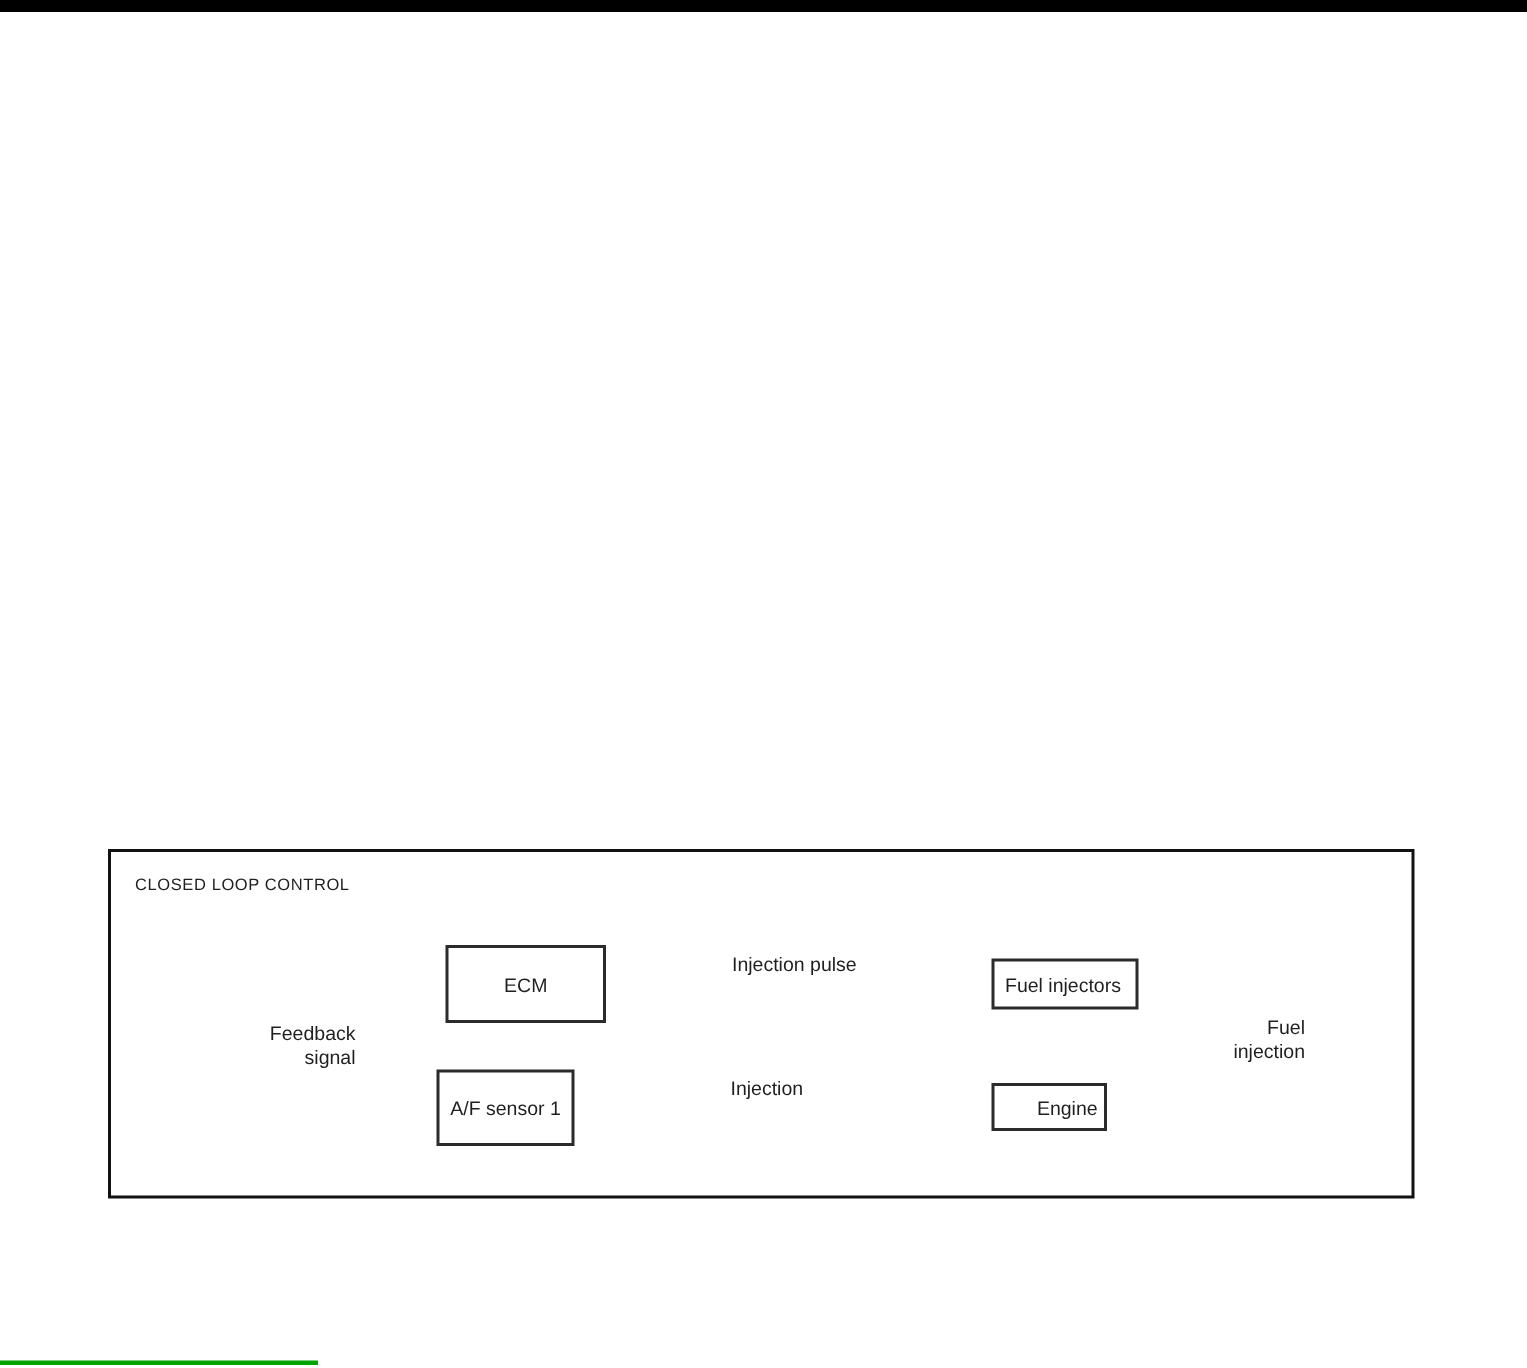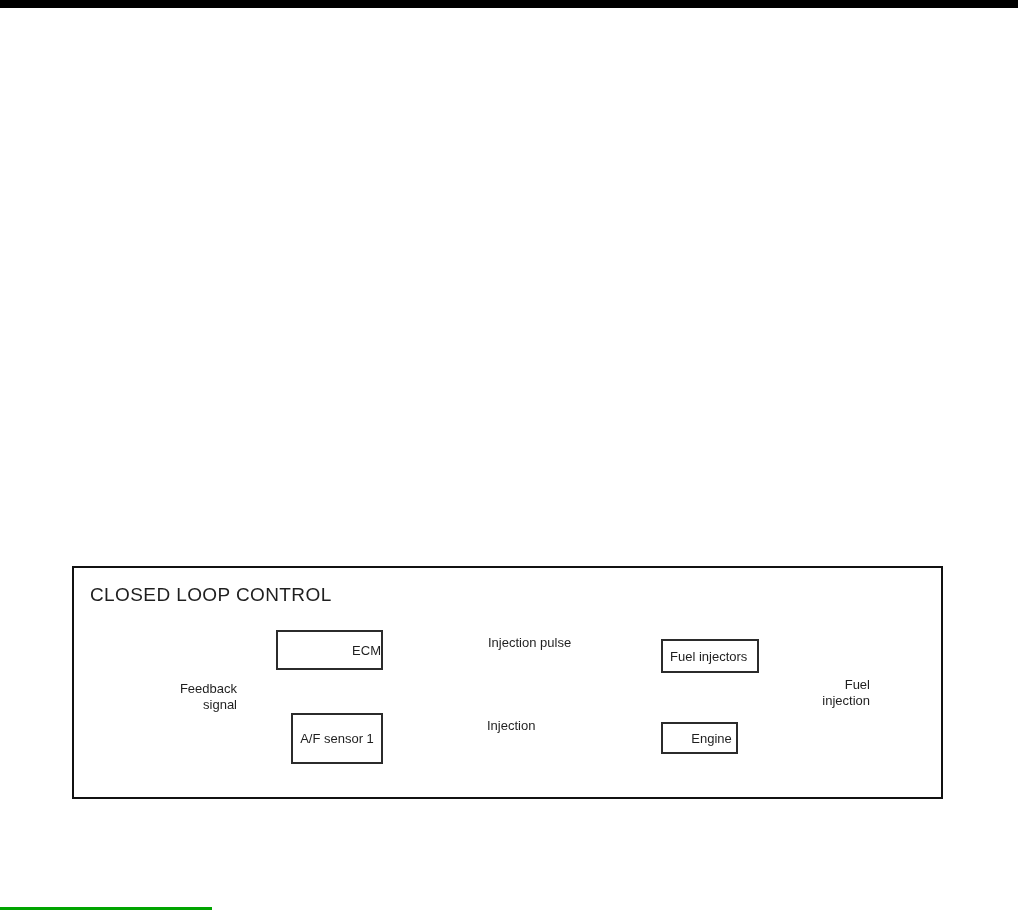--- a/index.html
+++ b/index.html
@@ -25,37 +25,37 @@
     position: absolute;
     left: 72px; top: 566px;
     width: 871px; height: 233px;
     border: 2px solid #111;
     box-sizing: border-box;
     background: #ffffff;
   }
   .diagram-title {
     position: absolute;
     left: 90px; top: 584px;
-    font-size: 19px;
+    font-size: 11px;
     letter-spacing: 0.4px;
     white-space: nowrap;
   }
   .node {
     position: absolute;
     border: 2px solid var(--c-border, #2b2b2b);
     box-sizing: border-box;
     background: #ffffff;
     font-size: 13px;
     line-height: 15px;
     display: flex;
     align-items: center;
     justify-content: center;
     text-align: center;
   }
-  .node-ecm        { left: 276px; top: 630px; width: 107px; height: 40px; justify-content: flex-end; }
+  .node-ecm        { left: 297px; top: 630px; width: 107px; height: 52px; }
   .node-injectors  { left: 661px; top: 639px; width: 98px;  height: 34px;
                      justify-content: flex-start; text-align: left; padding-left: 7px; }
   .node-af-sensor  { left: 291px; top: 713px; width: 92px; height: 51px; }
   .node-engine     { left: 661px; top: 722px; width: 77px;  height: 32px; padding-left: 24px; }
   .edge-label {
     position: absolute;
     font-size: 13px;
     line-height: 16px;
     white-space: nowrap;
     text-align: right;

